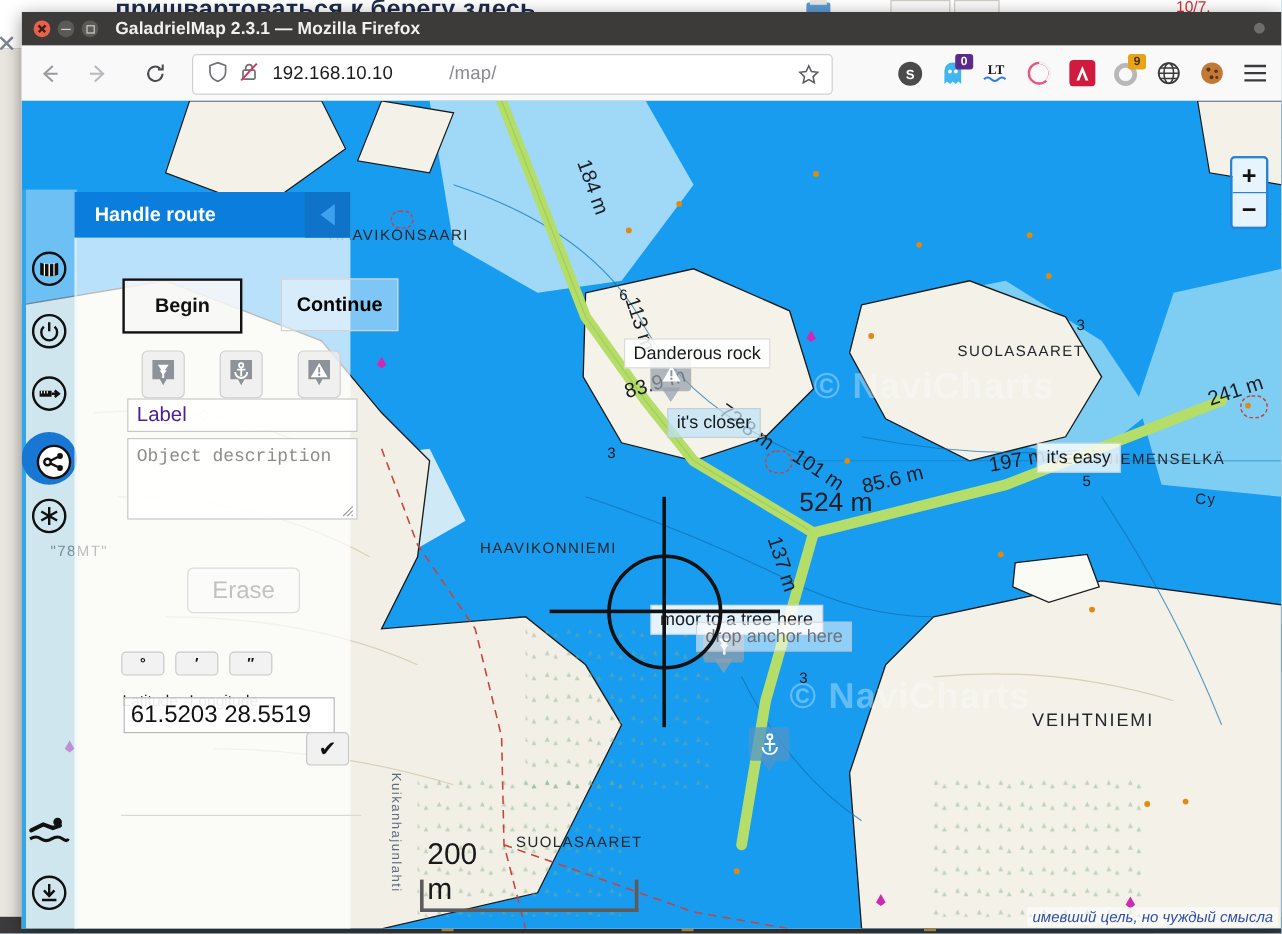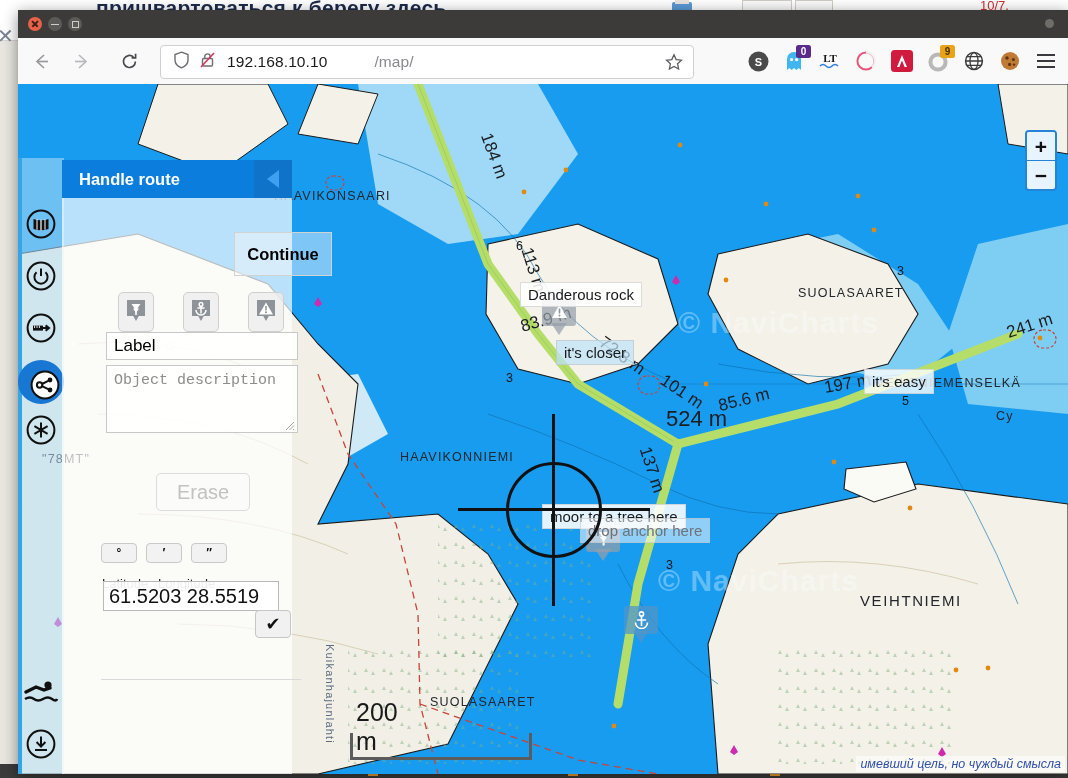--- a/index.html
+++ b/index.html
@@ -166,21 +166,21 @@
     border:2px solid #111;color:#111;}
   #btn-continue{left:136px;top:72px;width:96px;height:42px;background:rgba(250,250,250,.45);
     border:1px solid #d2d2d2;color:#000000;margin-left:36px;}
   .mkbtn{
     position:absolute;width:34px;height:38px;background:rgba(238,238,238,.8);
     border:1px solid #cfcfcf;border-radius:5px;display:flex;align-items:center;justify-content:center;
   }
   #inp-label{
     position:absolute;left:44px;top:172px;width:192px;height:28px;box-sizing:border-box;
     background:rgba(255,255,255,.86);border:1px solid #c8c8c8;padding:0 7px;
-    font-size:17px;color:#000000;display:flex;align-items:center;
+    font-size:17px;color:#4c1d95;display:flex;align-items:center;
   }
   #inp-desc{
     position:absolute;left:44px;top:205px;width:192px;height:68px;box-sizing:border-box;
     background:rgba(255,255,255,.86);border:1px solid #c8c8c8;padding:6px 7px;
     font-size:15px;color:#8d8d8d;font-family:"Liberation Mono",monospace;
   }
   #inp-desc .grip{position:absolute;right:2px;bottom:1px;width:10px;height:10px;}
   #btn-erase{
     position:absolute;left:94px;top:313px;width:94px;height:38px;box-sizing:border-box;
     background:rgba(252,252,252,.55);border:1px solid #dcdcdc;border-radius:5px;
@@ -232,20 +232,21 @@
     <div class="lbl" style="left:784px">fl-strom-map-io-...-i-fol</div>
   </div>
 </div>
 
 <div id="window">
 
   <div id="titlebar">
     <div class="wbtn close"></div>
     <div class="wbtn min"></div>
     <div class="wbtn max"></div>
+    <div id="wtitle">GaladrielMap 2.3.1 — Mozilla Firefox</div>
     <div id="wdot"></div>
   </div>
 
   <div id="navbar">
     <div class="navbtn">
       <svg width="19" height="19" viewBox="0 0 19 19">
           <path d="M12 3 L5 9.5 L12 16" fill="none" stroke="#9a9a9e" stroke-width="1.7"></path>
           <path d="M5 9.5 H16" stroke="#9a9a9e" stroke-width="1.7"></path>
         </svg>
     </div>
@@ -582,20 +583,21 @@
     </div>
 
     <div id="panel">
       <div id="panelhead">
         <div class="t">Handle route</div>
         <div id="collapse">
           <div class="tri"></div>
         </div>
       </div>
 
+      <div class="seg" id="btn-begin">Begin</div>
       <div class="seg" id="btn-continue">Continue</div>
 
       <div class="mkbtn" style="left:56px;top:132px">
         <svg width="22" height="26" viewBox="0 0 22 26">
           <path d="M2 1 H20 V17 H13.8 L11 22 L8.2 17 H2 Z" fill="#8d9399"></path>
           <path d="M6.5 5 H15.5 L12.4 9.5 H14 L11 14 L8 9.5 H9.6 Z" fill="#fff"></path>
           <rect x="10.2" y="13" width="1.6" height="3" fill="#fff"></rect>
         </svg>
       </div>
       <div class="mkbtn" style="left:121px;top:132px">

